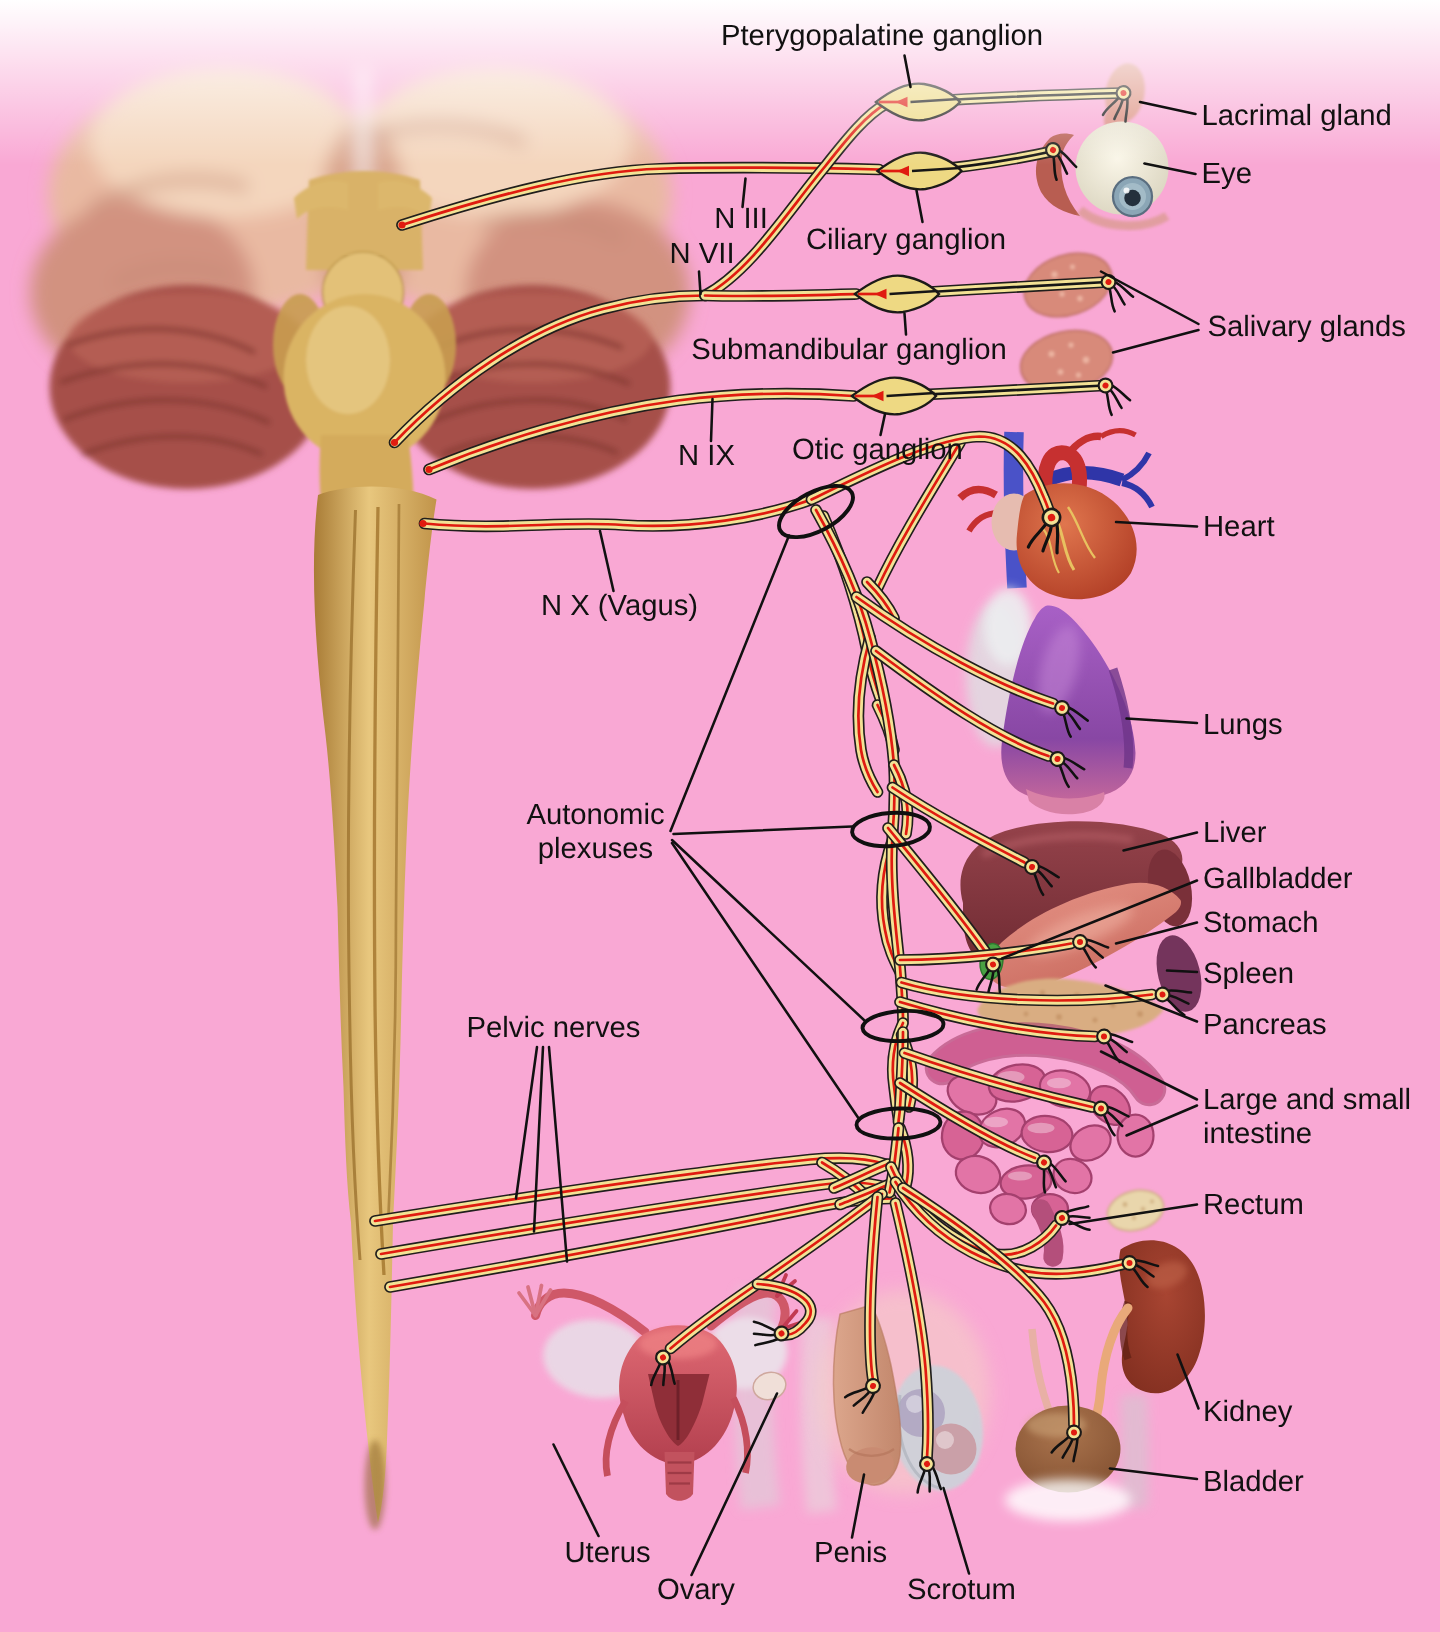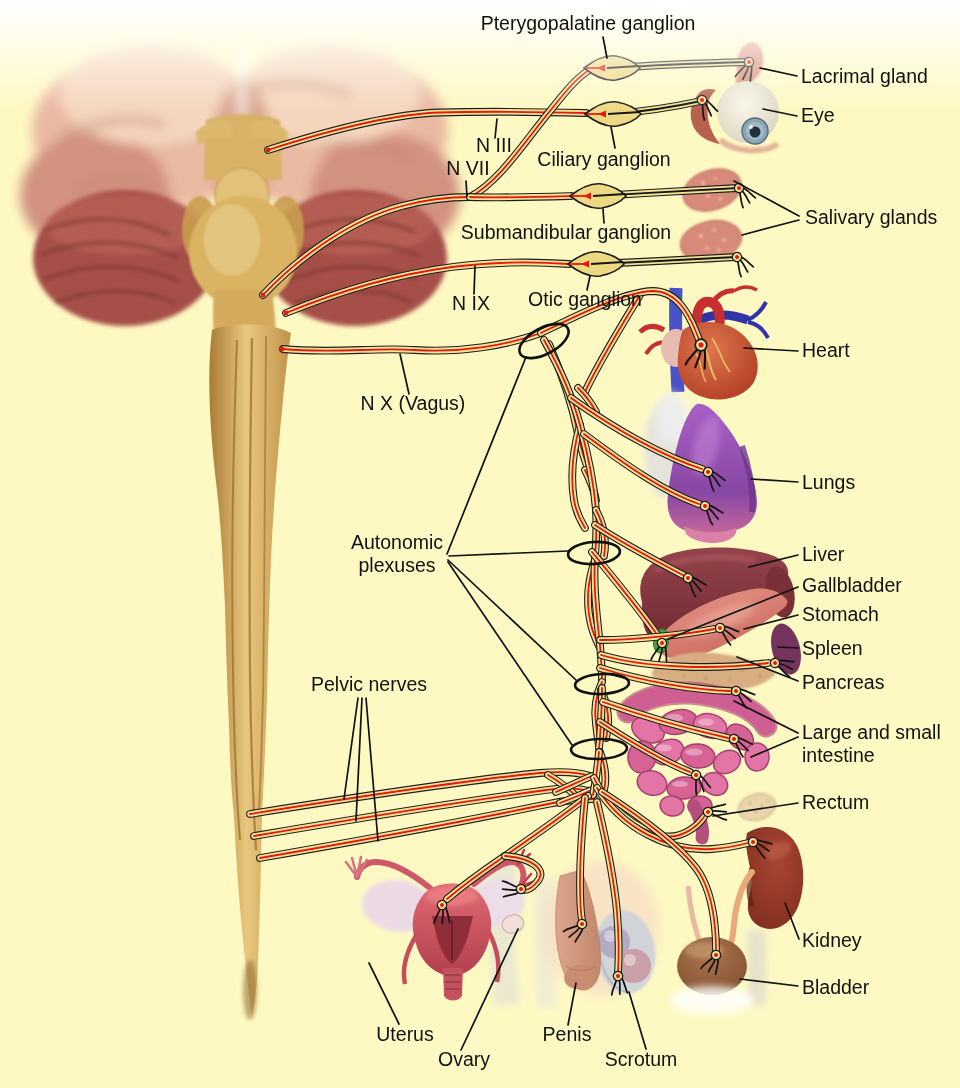--- a/index.html
+++ b/index.html
@@ -1,16 +1,16 @@
 <!DOCTYPE html>
 <html style="--nerve-yellow: #f3e295; --nerve-red: #e01b10; --nerve-outline: #201e1c; --core-dark: #161616; --ganglion-yellow: #eed983; --label: #111111; --leader: #111111; --brain-pink: #e9b9a2; --cerebellum-red: #a65048; --cord-tan: #d9ae5e; --heart-red: #c04028; --lung-purple: #9a53b4; --liver-maroon: #7c3038; --gallbladder-green: #49a043; --stomach-salmon: #d87c6c; --spleen-purple: #74345c; --pancreas-tan: #d9ad82; --intestine-pink: #e274a6; --kidney-brick: #93382a; --bladder-brown: #96613e; --uterus-red: #cc5663; --skin-tone: #d9a488; --scrotum-gray: #c9cfd8; --salivary-pink: #d88a7a;"><head>
 <meta charset="utf-8">
 <style>
   html,body{margin:0;padding:0;background:#ffffff;}
-  .stage{position:relative;width:960px;height:1088px;background:#fef9c3;overflow:hidden;
+  .stage{position:relative;width:960px;height:1088px;background:#f9a8d4;overflow:hidden;
          font-family:"Liberation Sans", sans-serif;text-align:right;}
   svg{display:block}
   .lbl{font-family:"Liberation Sans", sans-serif;font-size:19.5px;fill:var(--label,#111);}
   .leader{stroke:var(--leader,#111);stroke-width:1.7;fill:none;stroke-linecap:round;}
   .n-out{fill:none;stroke:var(--nerve-outline,#201e1c);stroke-width:7.8;stroke-linecap:round;}
   .n-fill{fill:none;stroke:var(--nerve-yellow,#f3e295);stroke-width:5.6;stroke-linecap:round;}
   .n-core{fill:none;stroke:var(--nerve-red,#e01b10);stroke-width:1.8;stroke-linecap:round;}
   .n-core-dark{fill:none;stroke:var(--core-dark,#161616);stroke-width:1.8;stroke-linecap:round;}
   .gang{fill:var(--ganglion-yellow,#eed983);stroke:#1c1a18;stroke-width:1.6;}
   .plexus-ellipse{fill:none;stroke:#101010;stroke-width:2.6;}

